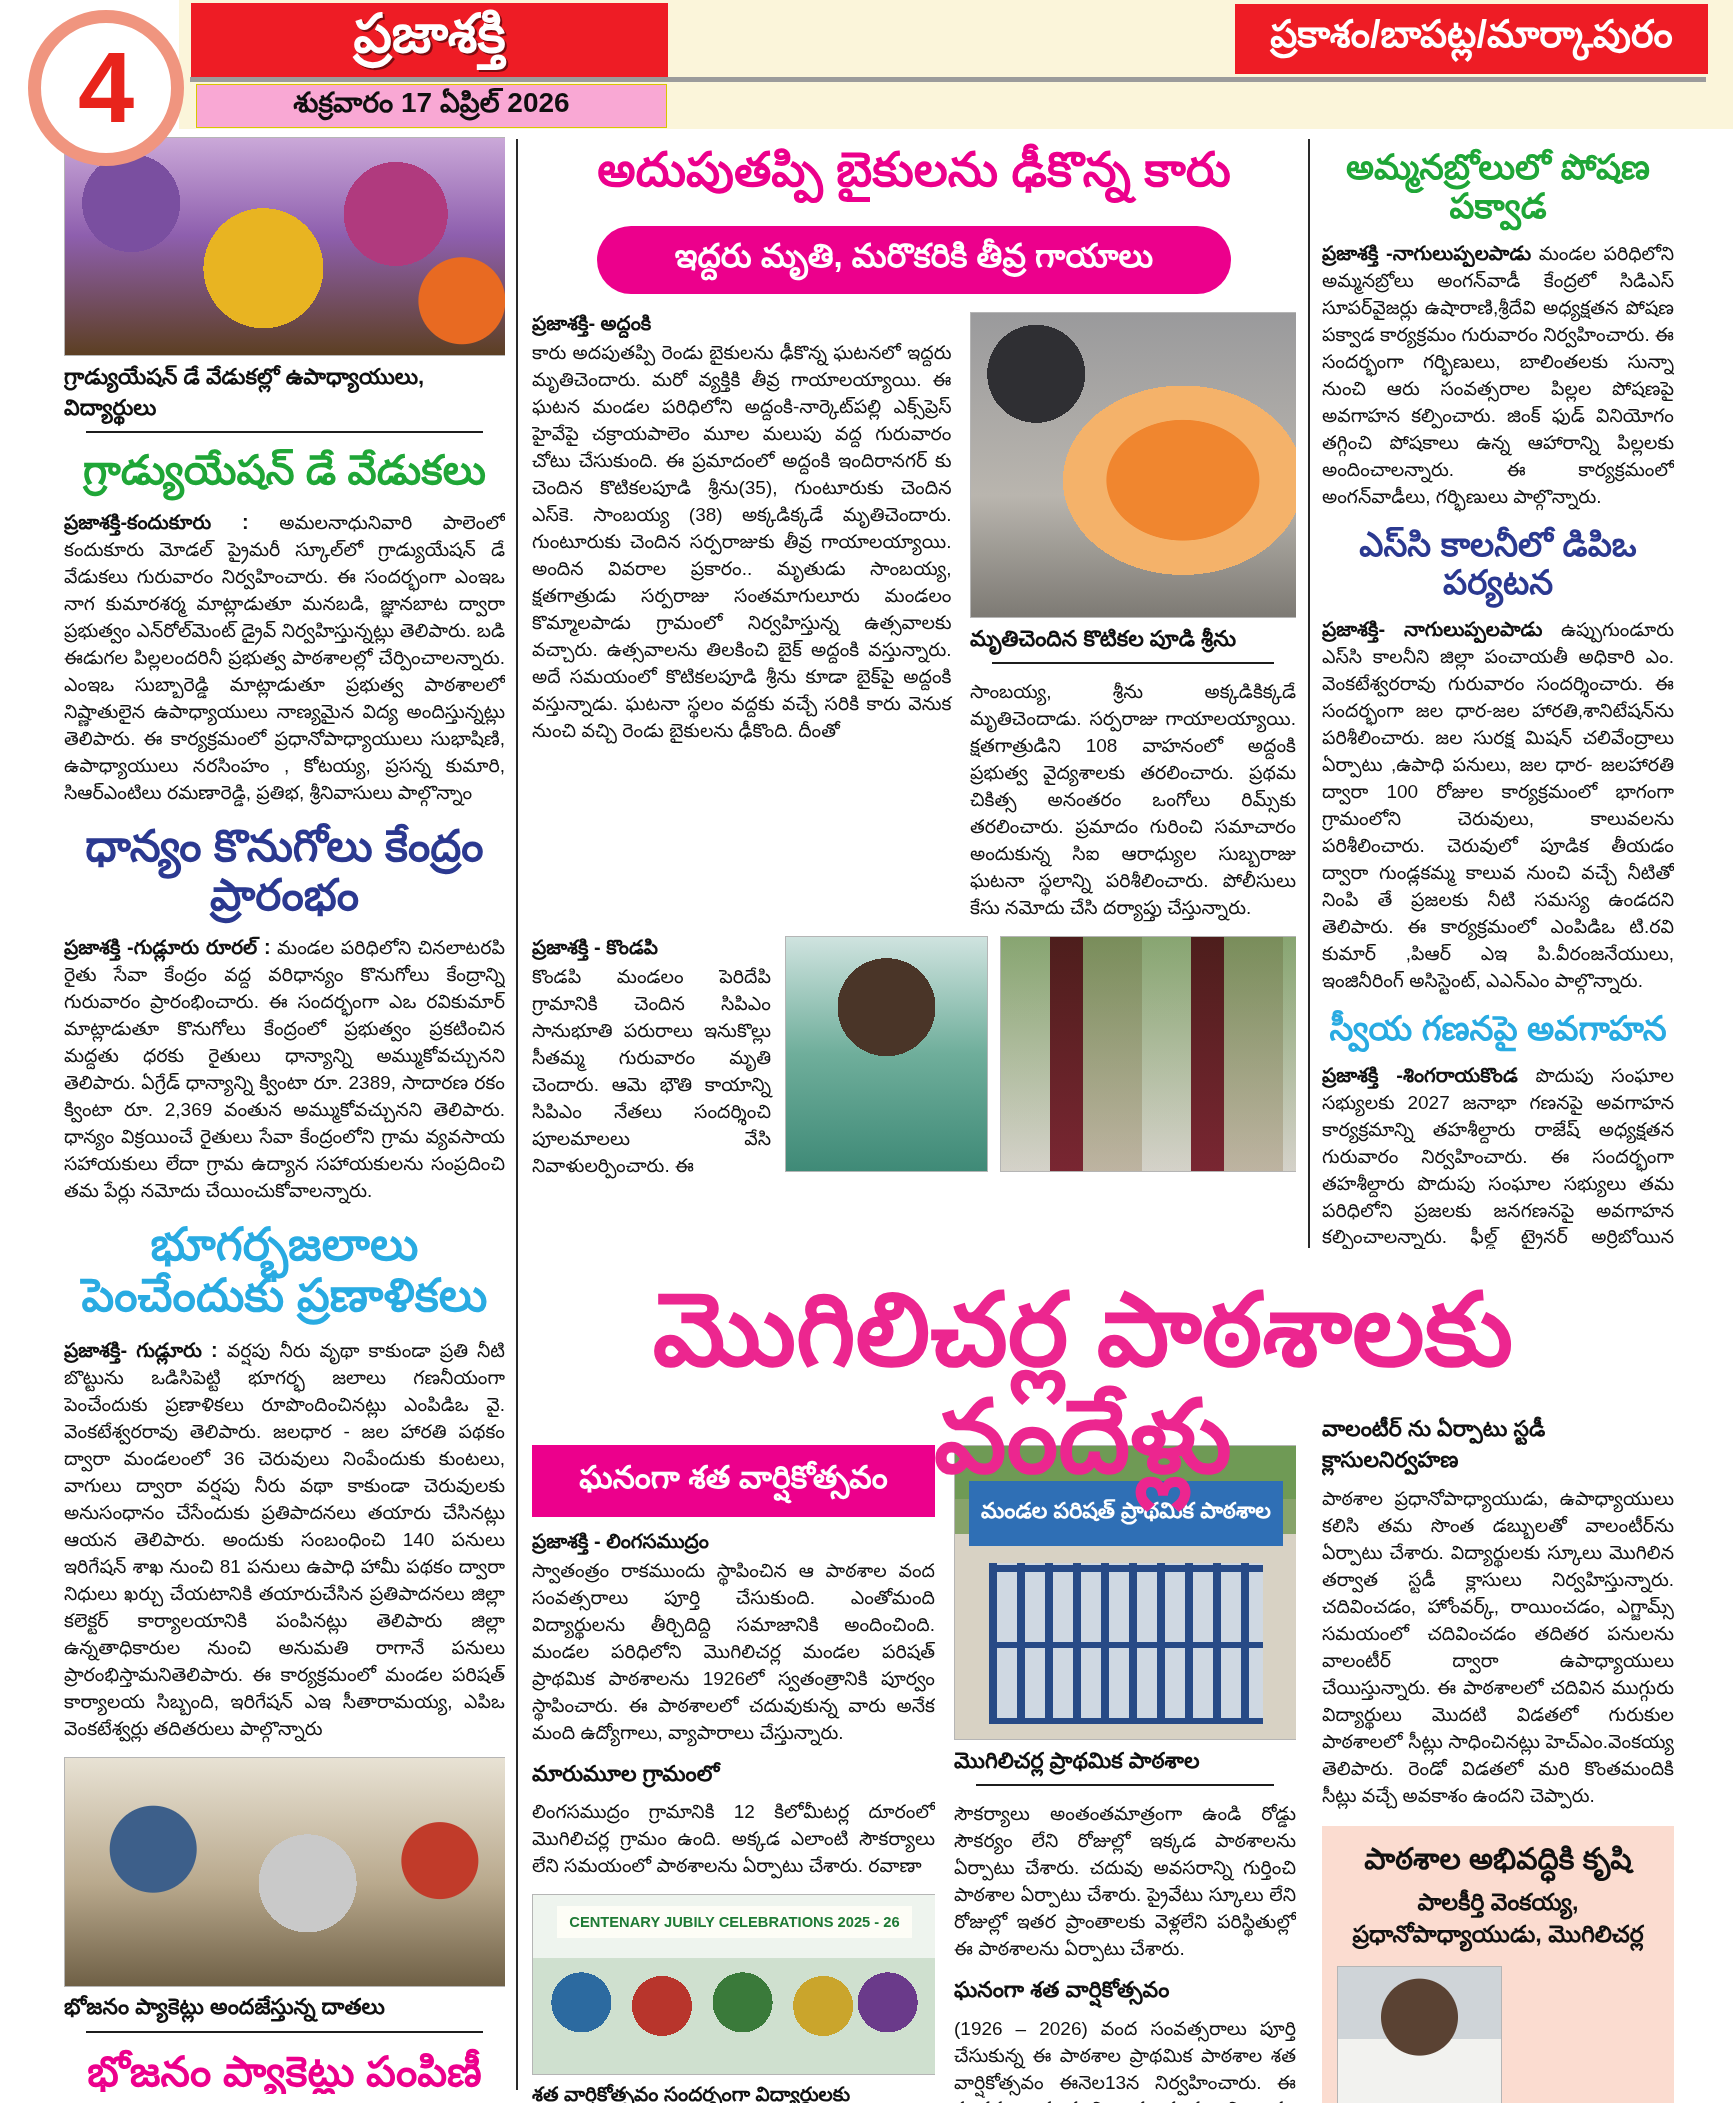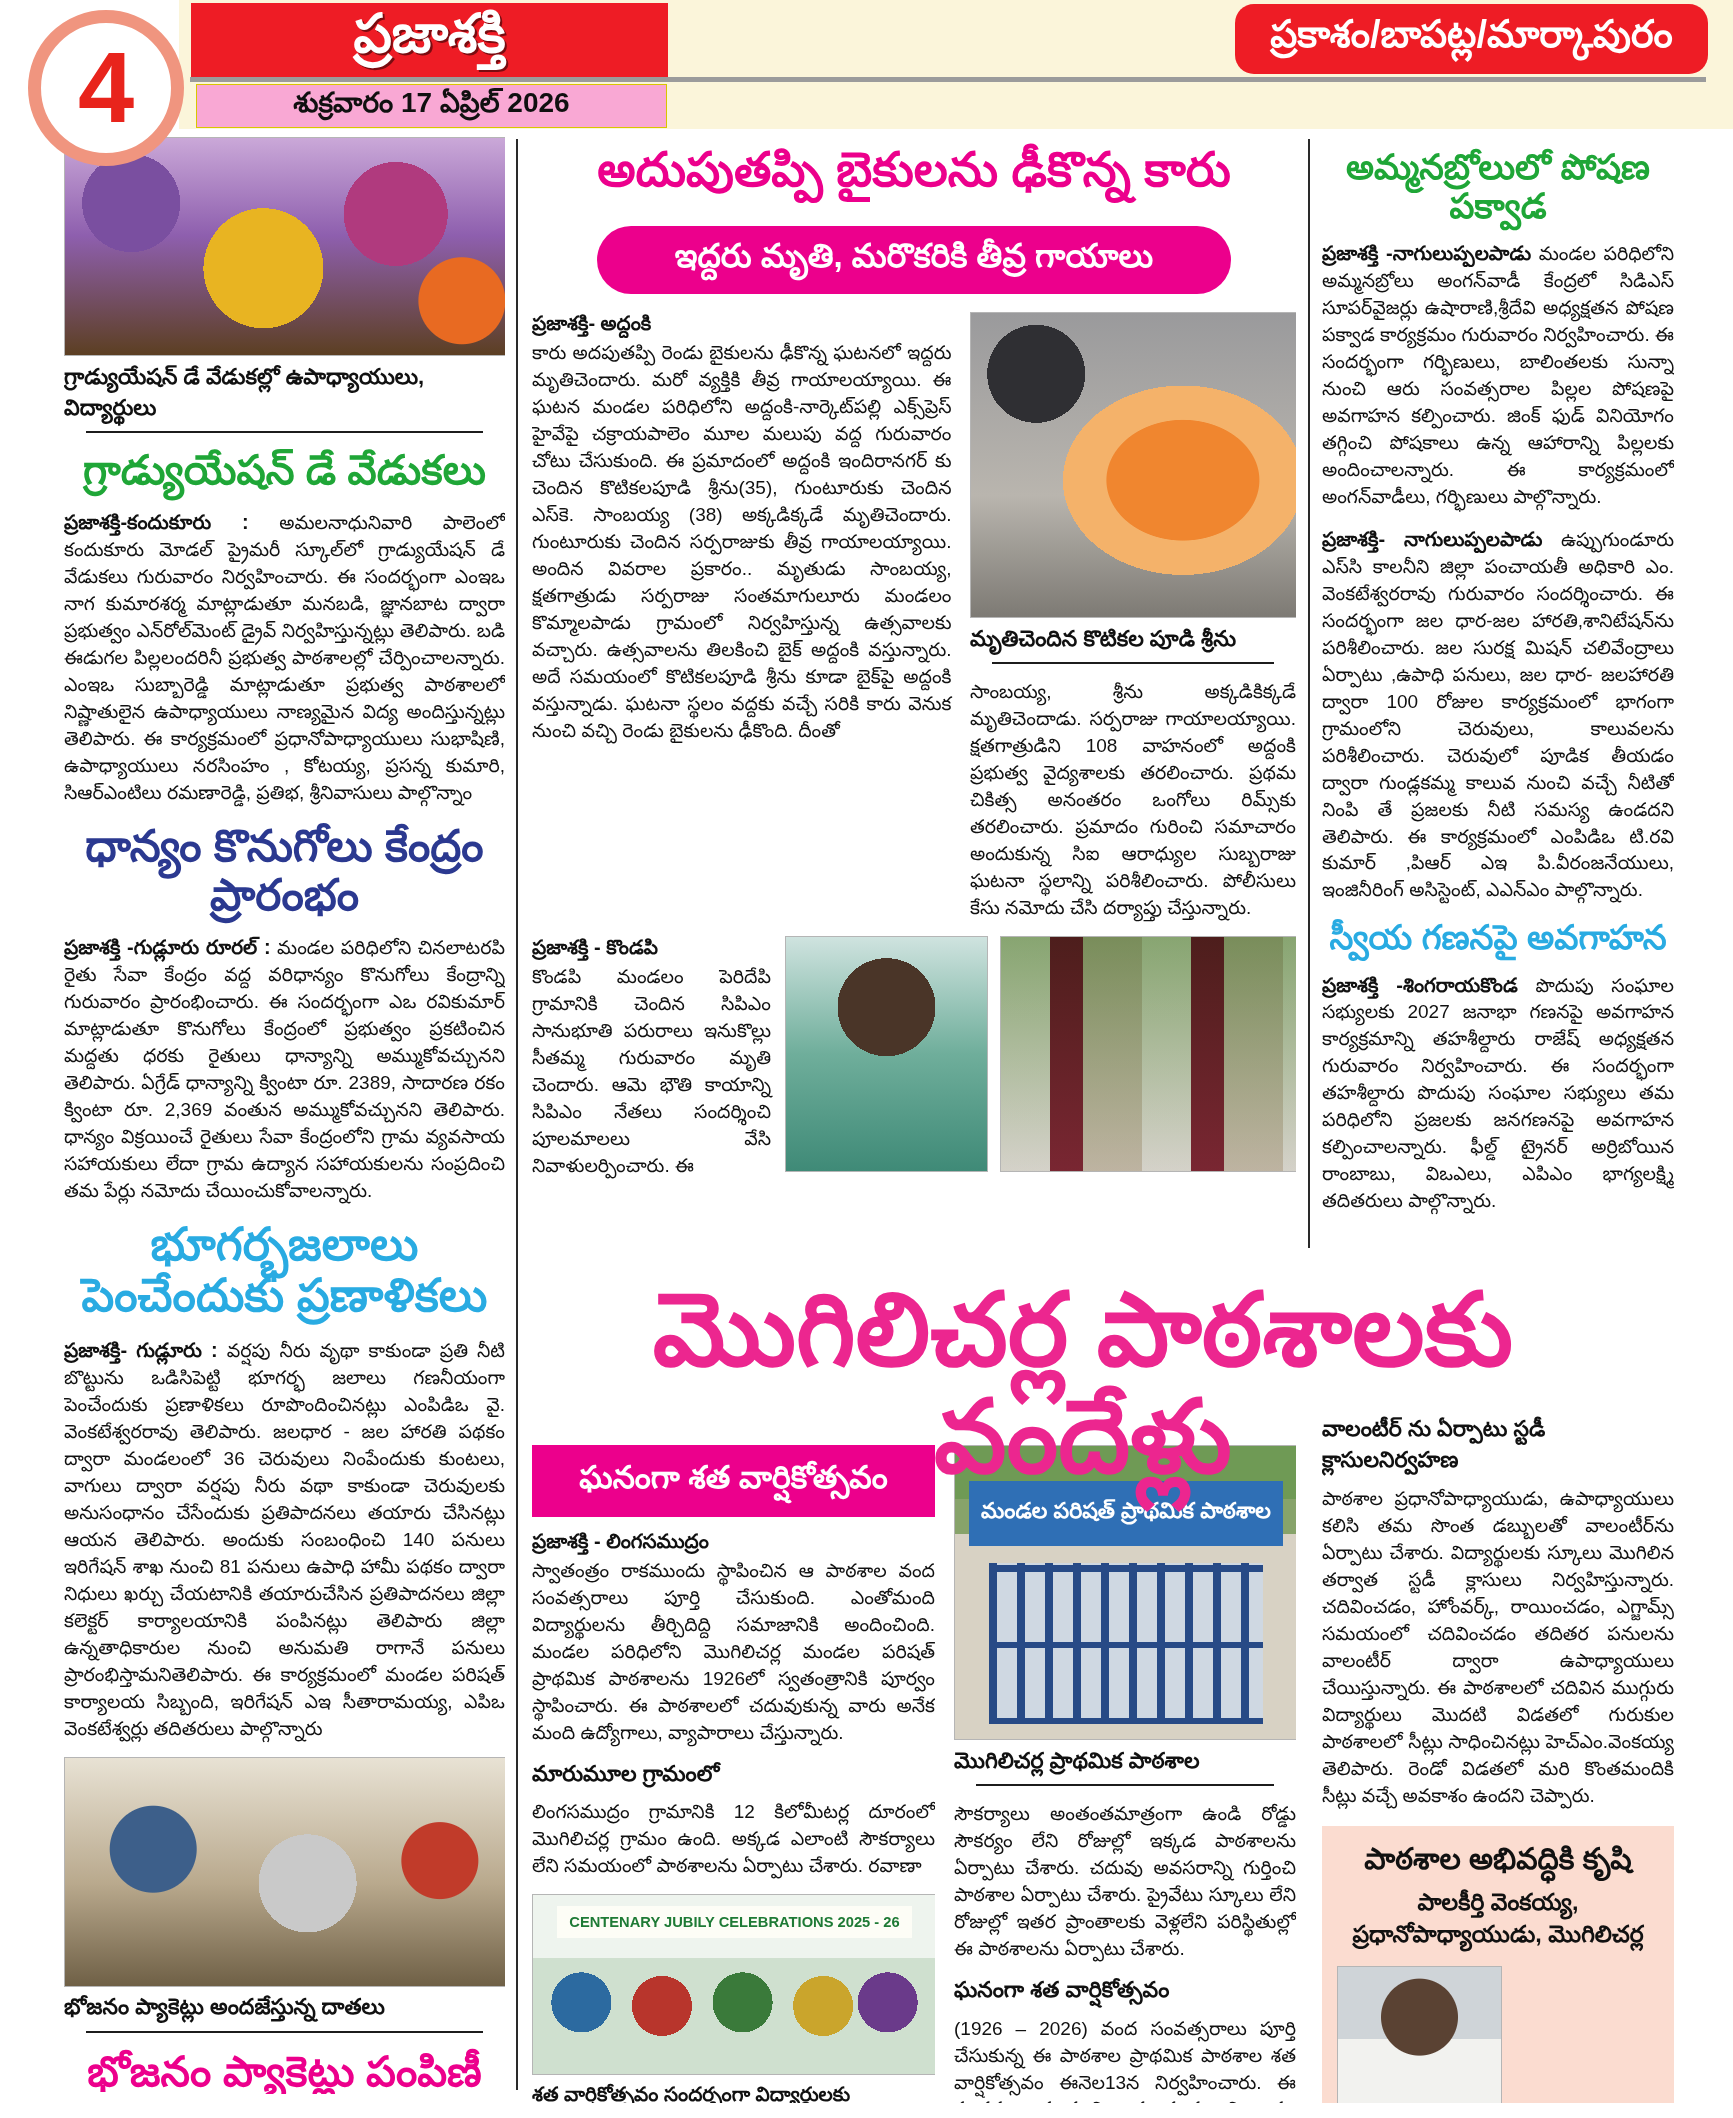--- a/index.html
+++ b/index.html
@@ -22,21 +22,21 @@
     font-size:54px;font-weight:bold;text-shadow:2.2px 2.2px 0 #7a0c10;z-index:2;
   }
   .date-strip{
     position:absolute;left:196px;top:84px;width:469px;height:42px;background:#f9a8d4;
     color:#101010;display:flex;align-items:center;justify-content:center;
     font-size:28px;font-weight:bold;z-index:2;border:1.1px solid #d9c500;
   }
   .region-box{
     position:absolute;left:1235px;top:4.3px;width:473px;height:70px;background:#ee1c25;
     color:#fff;display:flex;align-items:center;justify-content:center;
-    font-size:38px;font-weight:bold;z-index:2;border-radius:19px;
+    font-size:38px;font-weight:bold;z-index:2;
   }
   
   .vrule{position:absolute;width:1.6px;background:#2a2a2a;}
   #vr1{left:516px;top:139px;height:1951px;}
   #vr2{left:1308px;top:139px;height:1109px;}
   
   .col{position:absolute;overflow:hidden;}
   #col-left{left:64px;top:137px;width:441px;height:1957px;}
   #col-mid{left:532px;top:137px;width:764px;height:1112px;}
   #col-right{left:1322px;top:137px;width:352px;height:1112px;}
@@ -192,20 +192,21 @@
 
       </div>
     </div>
 
   </div>
 
   <div class="col" id="col-right">
     <div class="hl hl-green" style="font-size:35px">అమ్మనబ్రోలులో పోషణ పక్వాడ</div>
     <p class="body-txt"><b class="dateline">ప్రజాశక్తి -నాగులుప్పలపాడు</b> <span>మండల పరిధిలోని అమ్మనబ్రోలు అంగన్‌వాడీ కేంద్రలో సిడిఎస్ సూపర్‌వైజర్లు ఉషారాణి,శ్రీదేవి అధ్యక్షతన పోషణ పక్వాడ కార్యక్రమం గురువారం నిర్వహించారు. ఈ సందర్భంగా గర్భిణులు, బాలింతలకు సున్నా నుంచి ఆరు సంవత్సరాల పిల్లల పోషణపై అవగాహన కల్పించారు. జింక్ ఫుడ్ వినియోగం తగ్గించి పోషకాలు ఉన్న ఆహారాన్ని పిల్లలకు అందించాలన్నారు. ఈ కార్యక్రమంలో అంగన్‌వాడీలు, గర్భిణులు పాల్గొన్నారు.</span></p>
 
+    <div class="hl hl-blue" style="font-size:34px">ఎస్‌సి కాలనీలో డిపిఒ పర్యటన</div>
     <p class="body-txt"><b class="dateline">ప్రజాశక్తి- నాగులుప్పలపాడు</b> <span>ఉప్పుగుండూరు ఎస్‌సి కాలనీని జిల్లా పంచాయతీ అధికారి ఎం. వెంకటేశ్వరరావు గురువారం సందర్శించారు. ఈ సందర్భంగా జల ధార-జల హారతి,శానిటేషన్‌ను పరిశీలించారు. జల సురక్ష మిషన్ చలివేంద్రాలు ఏర్పాటు ,ఉపాధి పనులు, జల ధార- జలహారతి ద్వారా 100 రోజుల కార్యక్రమంలో భాగంగా గ్రామంలోని చెరువులు, కాలువలను పరిశీలించారు. చెరువులో పూడిక తీయడం ద్వారా గుండ్లకమ్మ కాలువ నుంచి వచ్చే నీటితో నింపి తే ప్రజలకు నీటి సమస్య ఉండదని తెలిపారు. ఈ కార్యక్రమంలో ఎంపిడిఒ టి.రవి కుమార్ ,పిఆర్ ఎఇ పి.వీరంజనేయులు, ఇంజినీరింగ్ అసిస్టెంట్, ఎఎన్‌ఎం పాల్గొన్నారు.</span></p>
 
     <div class="hl hl-cyan" style="font-size:34px">స్వీయ గణనపై అవగాహన</div>
     <p class="body-txt"><b class="dateline">ప్రజాశక్తి -శింగరాయకొండ</b> <span>పొదుపు సంఘాల సభ్యులకు 2027 జనాభా గణనపై అవగాహన కార్యక్రమాన్ని తహశీల్దారు రాజేష్ అధ్యక్షతన గురువారం నిర్వహించారు. ఈ సందర్భంగా తహశీల్దారు పొదుపు సంఘాల సభ్యులు తమ పరిధిలోని ప్రజలకు జనగణనపై అవగాహన కల్పించాలన్నారు. ఫీల్డ్ ట్రైనర్ అర్రిబోయిన రాంబాబు, విఒఎలు, ఎపిఎం భాగ్యలక్ష్మి తదితరులు పాల్గొన్నారు.</span></p>
 
   </div>
 
   <div id="feature-headline">మొగిలిచర్ల పాఠశాలకు వందేళ్లు</div>
 
   <div class="col" id="feat-left">

